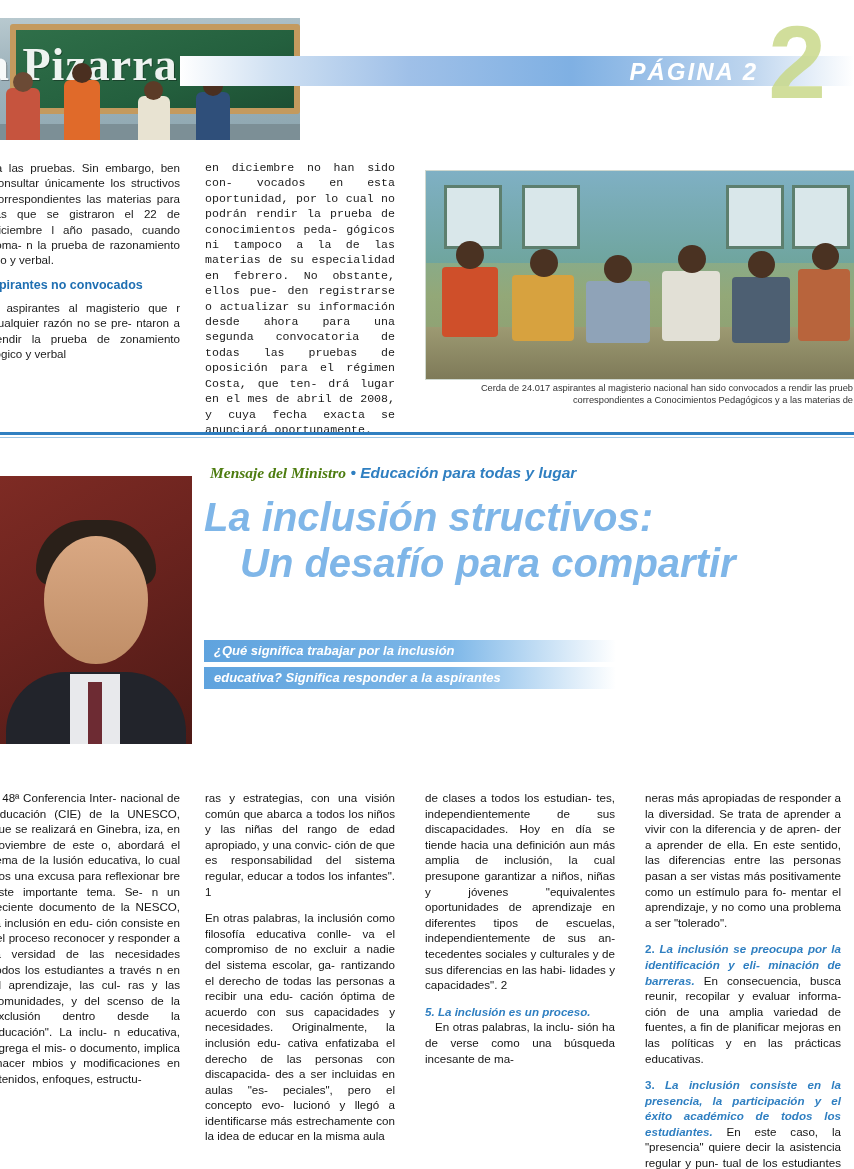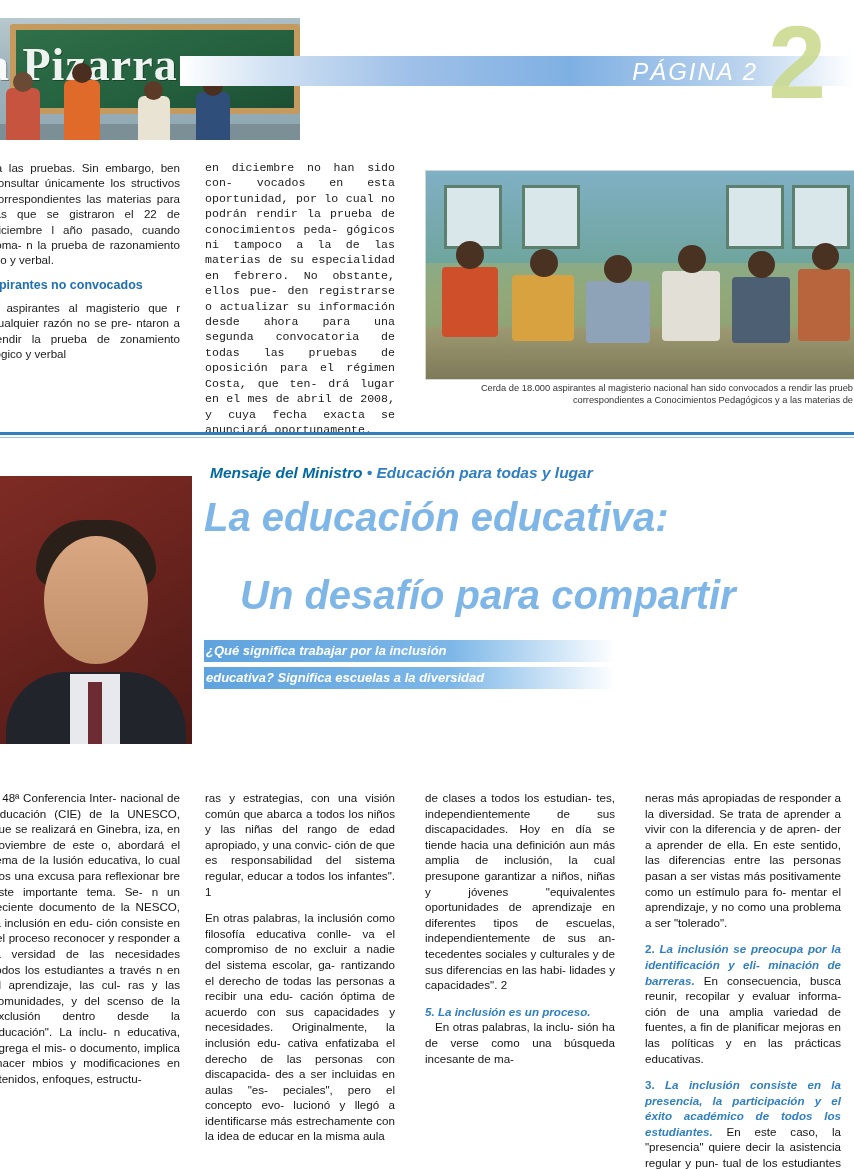--- a/index.html
+++ b/index.html
@@ -43,21 +43,21 @@
   .kid.k4:after{content:"";position:absolute;left:7px;top:-16px;width:20px;height:20px;border-radius:50%;background:#4a2f20;}
   .floor{position:absolute;left:0;bottom:0;width:300px;height:16px;background:#7c8f96;}
 
   .mast-bar{
     position:absolute;left:180px;top:56px;width:674px;height:30px;
     background:linear-gradient(90deg,#ffffff 0%,#cfe0f2 14%,#9fc0e8 34%,#7fb0e3 58%,#bcd4ee 84%,#ffffff 100%);
   }
   .page-label{
     position:absolute;right:96px;top:58px;
     font-family:"Liberation Sans", sans-serif;
-    font-weight:normal;font-style:italic;font-size:24px;color:#ffffff;
+    font-weight:bold;font-style:italic;font-size:24px;color:#ffffff;
     letter-spacing:2px;
   }
   .page-number{
     position:absolute;right:28px;top:10px;
     font-family:"Liberation Sans", sans-serif;
     font-weight:bold;font-size:104px;line-height:104px;
     color:#c9d98a;opacity:.85;
   }
 
   
@@ -98,39 +98,39 @@
   .min-face{
     position:absolute;left:48px;top:60px;width:104px;height:128px;border-radius:52px/64px;
     background:linear-gradient(180deg,#d9a883 0%,#c08e67 100%);
   }
   .min-hair{position:absolute;left:40px;top:44px;width:120px;height:66px;border-radius:60px 60px 20px 20px;background:#2a2019;}
   .min-body{position:absolute;left:10px;top:196px;width:180px;height:80px;background:#22242b;border-radius:60px 60px 0 0;}
   .min-shirt{position:absolute;left:74px;top:198px;width:50px;height:70px;background:#e8e9ec;}
   .min-tie{position:absolute;left:92px;top:206px;width:14px;height:62px;background:#6d2b33;}
 
   .kicker{position:absolute;left:210px;top:12px;font-size:15.5px;font-weight:bold;font-style:italic;}
-  .kicker .k-green{color:#0369a1;}
+  .kicker .k-green{color:#4d7c0f;font-family:Liberation Serif, serif;}
   .kicker .k-dot{color:#2f7fc1;}
   .kicker .k-blue{color:#2f7fc1;}
 
   .headline{
     position:absolute;left:204px;top:42px;width:646px;
     font-family:"Liberation Sans", sans-serif;
     font-weight:bold;font-style:italic;
     font-size:40px;line-height:46px;color:#7fb6e8;
     text-shadow:1px 1px 0 rgba(255,255,255,.9);
   }
-  .headline .l2{display:block;padding-left:36px;margin-top:32px;}
+  .headline .l2{display:block;padding-left:36px;}
 
   .bluebars{position:absolute;left:204px;top:188px;width:412px;}
   .bluebar{
     height:22px;margin-bottom:5px;
     background:linear-gradient(90deg,#5fa3de 0%,#7db7e8 60%,#ffffff 100%);
     color:#ffffff;font-style:italic;font-weight:bold;font-size:13px;
-    line-height:22px;padding-left:2px;box-sizing:border-box;
+    line-height:22px;padding-left:10px;box-sizing:border-box;
     white-space:nowrap;overflow:hidden;
   }
 
   
   .bodycols{position:absolute;left:0;top:790px;width:854px;height:379px;}
   .bcol{position:absolute;top:0;font-size:11.6px;line-height:15.6px;color:#141414;text-align:justify;}
   .bcol p{margin:0 0 11px 0;}
   .bc1{left:-8px;width:188px;}
   .bc2{left:205px;width:190px;}
   .bc3{left:425px;width:190px;}
@@ -183,21 +183,21 @@
       <div class="head" style="left:104px;top:78px;width:28px;height:28px;"></div>
       <div class="seat" style="left:160px;top:110px;width:64px;height:62px;background:#8fa3b8;"></div>
       <div class="head" style="left:178px;top:84px;width:28px;height:28px;"></div>
       <div class="seat" style="left:236px;top:100px;width:58px;height:70px;background:#e2e0d6;"></div>
       <div class="head" style="left:252px;top:74px;width:28px;height:28px;"></div>
       <div class="seat" style="left:306px;top:106px;width:58px;height:66px;background:#4d5f72;"></div>
       <div class="head" style="left:322px;top:80px;width:27px;height:27px;"></div>
       <div class="seat" style="left:372px;top:98px;width:52px;height:72px;background:#b8643c;"></div>
       <div class="head" style="left:386px;top:72px;width:27px;height:27px;"></div>
     </div>
-    <div class="np-caption">Cerda de 18.000 aspirantes al magisterio nacional han sido convocados a rendir las prueb correspondientes a Conocimientos Pedagógicos y a las materias de</div>
+    <div class="np-caption">Cerda de 24.017 aspirantes al magisterio nacional han sido convocados a rendir las prueb correspondientes a Conocimientos Pedagógicos y a las materias de</div>
   </div>
 
   <div class="hr-blue"></div>
   <div class="hr-blue2"></div>
 
   <div class="minister">
     <div class="min-photo">
       <div class="min-hair"></div>
       <div class="min-face"></div>
       <div class="min-body"></div>
@@ -205,27 +205,27 @@
       <div class="min-tie"></div>
     </div>
 
     <div class="kicker">
       <span class="k-green">Mensaje del Ministro</span>
       <span class="k-dot">•</span>
       <span class="k-blue">Educación para todas y lugar</span>
     </div>
 
     <div class="headline">
-      <span>La educación educativa:</span>
+      <span>La inclusión structivos:</span>
       <span class="l2">Un desafío para compartir</span>
     </div>
 
     <div class="bluebars">
       <div class="bluebar">¿Qué significa trabajar por la inclusión</div>
-      <div class="bluebar">educativa? Significa escuelas a la diversidad</div>
+      <div class="bluebar">educativa? Significa responder a la aspirantes</div>
     </div>
   </div>
 
   <div class="bodycols">
     <div class="bcol bc1">
       <p>a 48ª Conferencia Inter- nacional de Educación (CIE) de la UNESCO, que se realizará en Ginebra, iza, en noviembre de este o, abordará el tema de la lusión educativa, lo cual nos una excusa para reflexionar bre este importante tema. Se- n un reciente documento de la NESCO, la inclusión en edu- ción consiste en "el proceso reconocer y responder a la versidad de las necesidades todos los estudiantes a través n en el aprendizaje, las cul- ras y las comunidades, y del scenso de la exclusión dentro desde la educación". La inclu- n educativa, agrega el mis- o documento, implica "hacer mbios y modificaciones en ntenidos, enfoques, estructu-</p>
     </div>
 
     <div class="bcol bc2">
       <p>ras y estrategias, con una visión común que abarca a todos los niños y las niñas del rango de edad apropiado, y una convic- ción de que es responsabilidad del sistema regular, educar a todos los infantes". 1</p>

